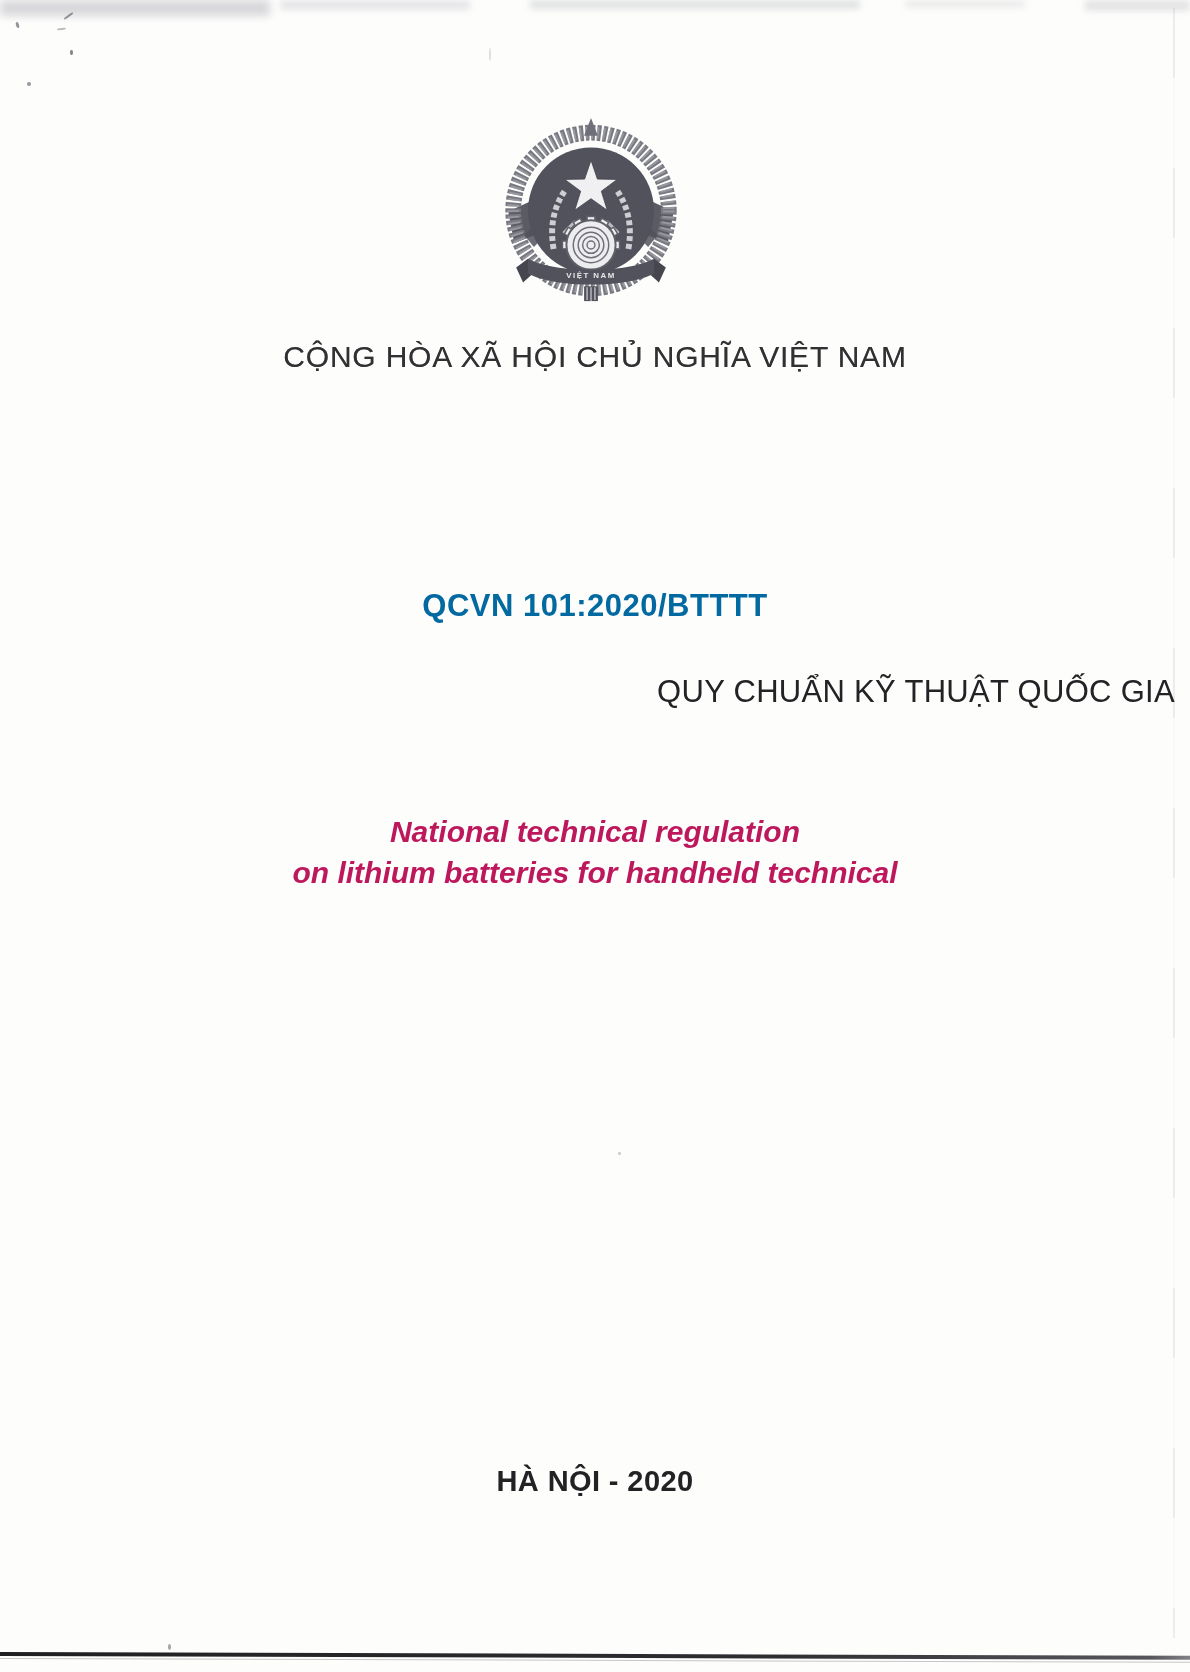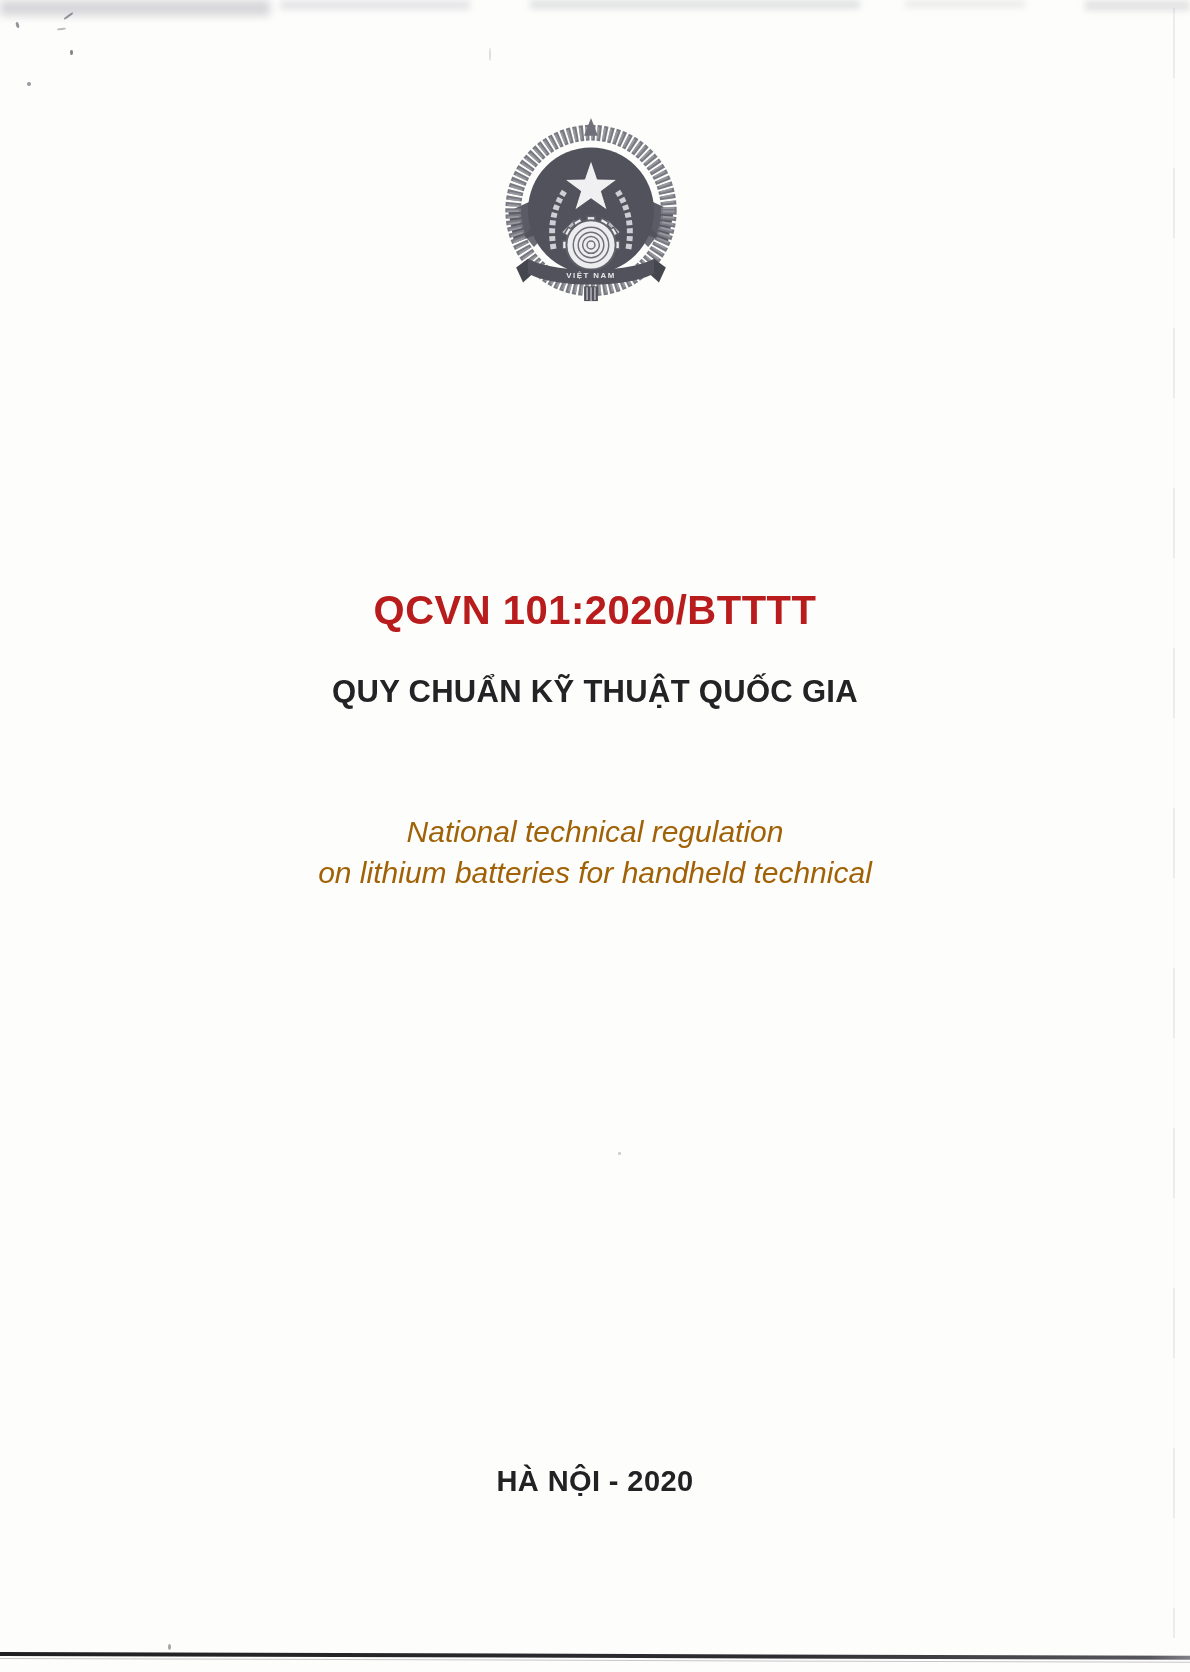--- a/index.html
+++ b/index.html
@@ -47,29 +47,29 @@
   .emblem{position:absolute;left:502px;top:115px;width:178px;height:192px;opacity:.96;}
   
   .txt{position:absolute;text-align:center;color:#2a2a2c;}
   .country-title{
     left:0;top:340px;width:1190px;
     font-size:30px;font-weight:400;letter-spacing:.8px;color:#313134;
     text-shadow:0 0 .4px rgba(40,40,44,.6);
   }
   .doc-code{
     left:15px;top:588px;width:1160px;
-    font-size:40px;font-weight:700;letter-spacing:.5px;color:#b91c1c;
+    font-size:31px;font-weight:700;letter-spacing:.5px;color:#0369a1;
   }
   .title-vi{
     left:15px;top:671px;width:1160px;
-    font-size:31px;font-weight:700;line-height:41px;letter-spacing:.3px;color:#232326;
+    font-size:31px;font-weight:400;line-height:41px;letter-spacing:.3px;color:#232326;text-align:right;
   }
   .title-en{
     left:15px;top:811px;width:1160px;
-    font-size:30px;font-weight:400;font-style:italic;line-height:41px;color:#a16207;
+    font-size:30px;font-weight:700;font-style:italic;line-height:41px;color:#be185d;
   }
   .footer-city{
     left:0;top:1465px;width:1190px;
     font-size:29px;font-weight:700;letter-spacing:.4px;color:#222225;text-align:center;
   }
 </style>
 </head>
 <body>
 
 <div class="page">
@@ -129,20 +129,21 @@
 
     <path d="M26,146 L14,155 L21,170 L30,162 Z" fill="#3f3f49"></path>
     <path d="M154,146 L166,155 L159,170 L150,162 Z" fill="#3f3f49"></path>
     <path d="M26,146 C52,161 128,161 154,146 L154,161 C128,176 52,176 26,161 Z" fill="#4c4c56"></path>
     <text x="90" y="166" text-anchor="middle" font-size="8" font-weight="bold" fill="#e6e6ea" letter-spacing="1.5" font-family="Liberation Sans, sans-serif">VIỆT NAM</text>
 
     <rect x="83" y="174" width="14" height="15" fill="#4c4c56"></rect>
     <path d="M86,175 V188 M90,175 V189 M94,175 V188" stroke="#d0d0d6" stroke-width="1.2"></path>
   </svg>
 
+  <div class="txt country-title">CỘNG HÒA XÃ HỘI CHỦ NGHĨA VIỆT NAM</div>
 
   <div class="txt doc-code">QCVN 101:2020/BTTTT</div>
 
   <div class="txt title-vi">
     <div>QUY CHUẨN KỸ THUẬT QUỐC GIA</div>
   </div>
 
   <div class="txt title-en">
     <div>National technical regulation</div>
     <div>on lithium batteries for handheld technical</div>

